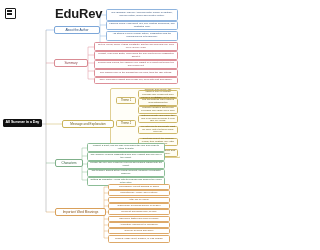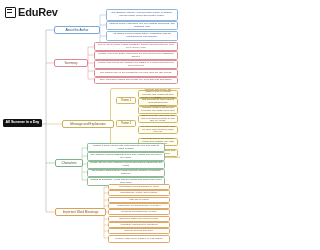--- a/index.html
+++ b/index.html
@@ -15,21 +15,21 @@
   .logo-mark{
     width:9px;height:9px;border:1.2px solid #1a1a1a;border-radius:1px;
     position:relative;flex:none;background:#fff;
   }
   .logo-mark:before{
     content:"";position:absolute;left:1px;top:1px;width:5px;height:1.6px;background:#1a1a1a;
   }
   .logo-mark:after{
     content:"";position:absolute;left:1px;top:4px;width:5px;height:1.6px;background:#1a1a1a;
   }
-  .logo-text{font-size:11px;font-weight:bold;color:#1a1a1a;letter-spacing:-.2px;}
+  .logo-text{font-size:13px;font-weight:bold;color:#1a1a1a;letter-spacing:-.2px;margin-left:37px;}
 
   
   .central{
     position:absolute;left:3px;top:119px;
     background:#111;color:#fff;border-radius:1.5px;
     font-size:3.6px;font-weight:bold;letter-spacing:-.05px;
     padding:2.2px 2.5px;white-space:nowrap;line-height:1;
   }
 
   

